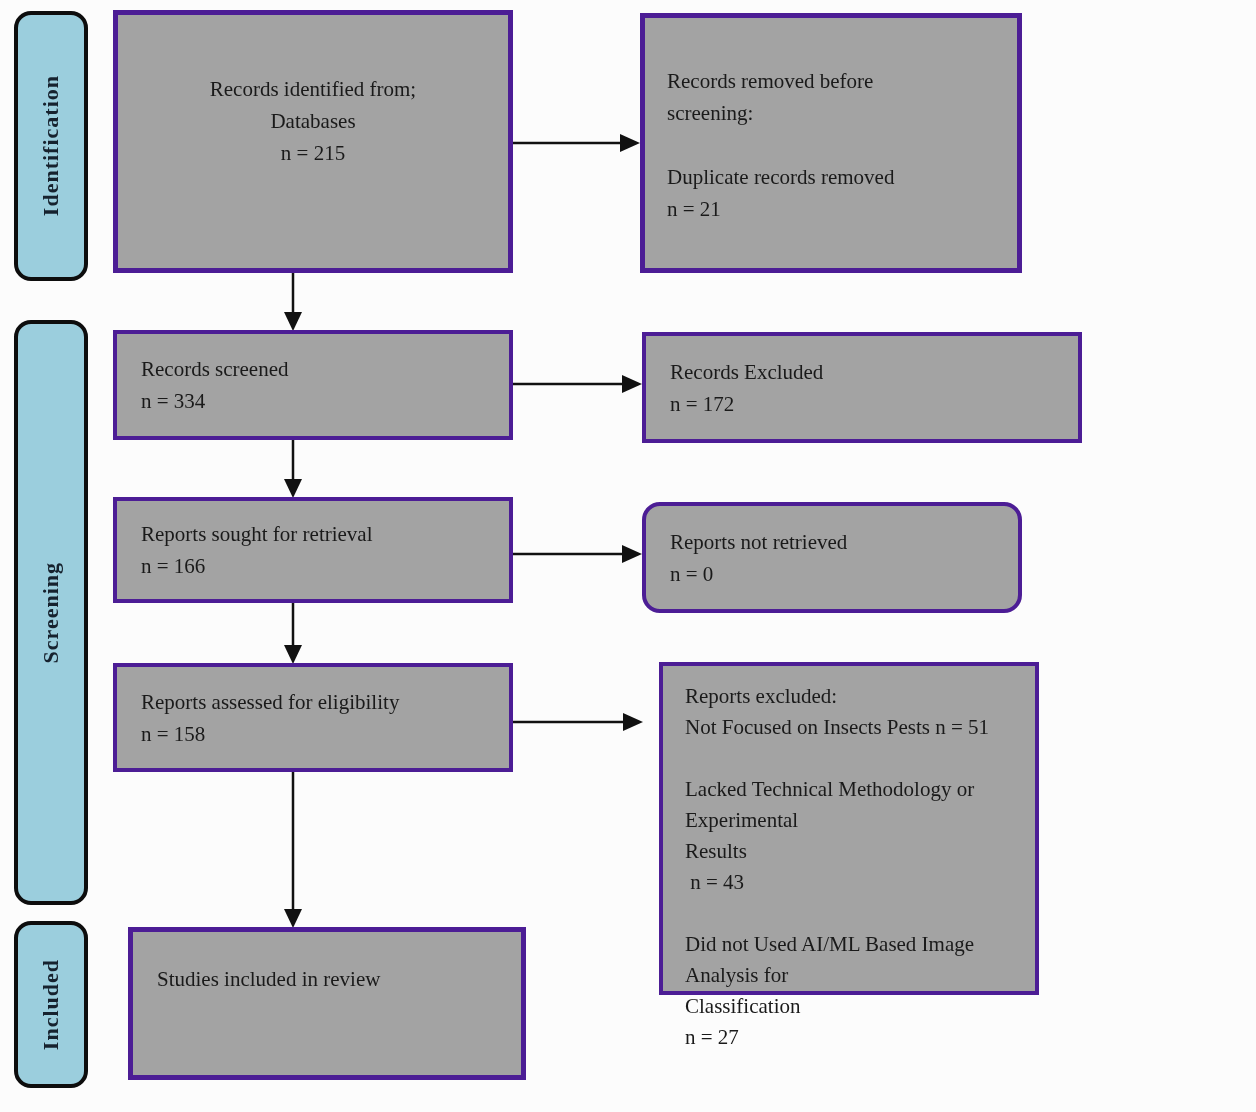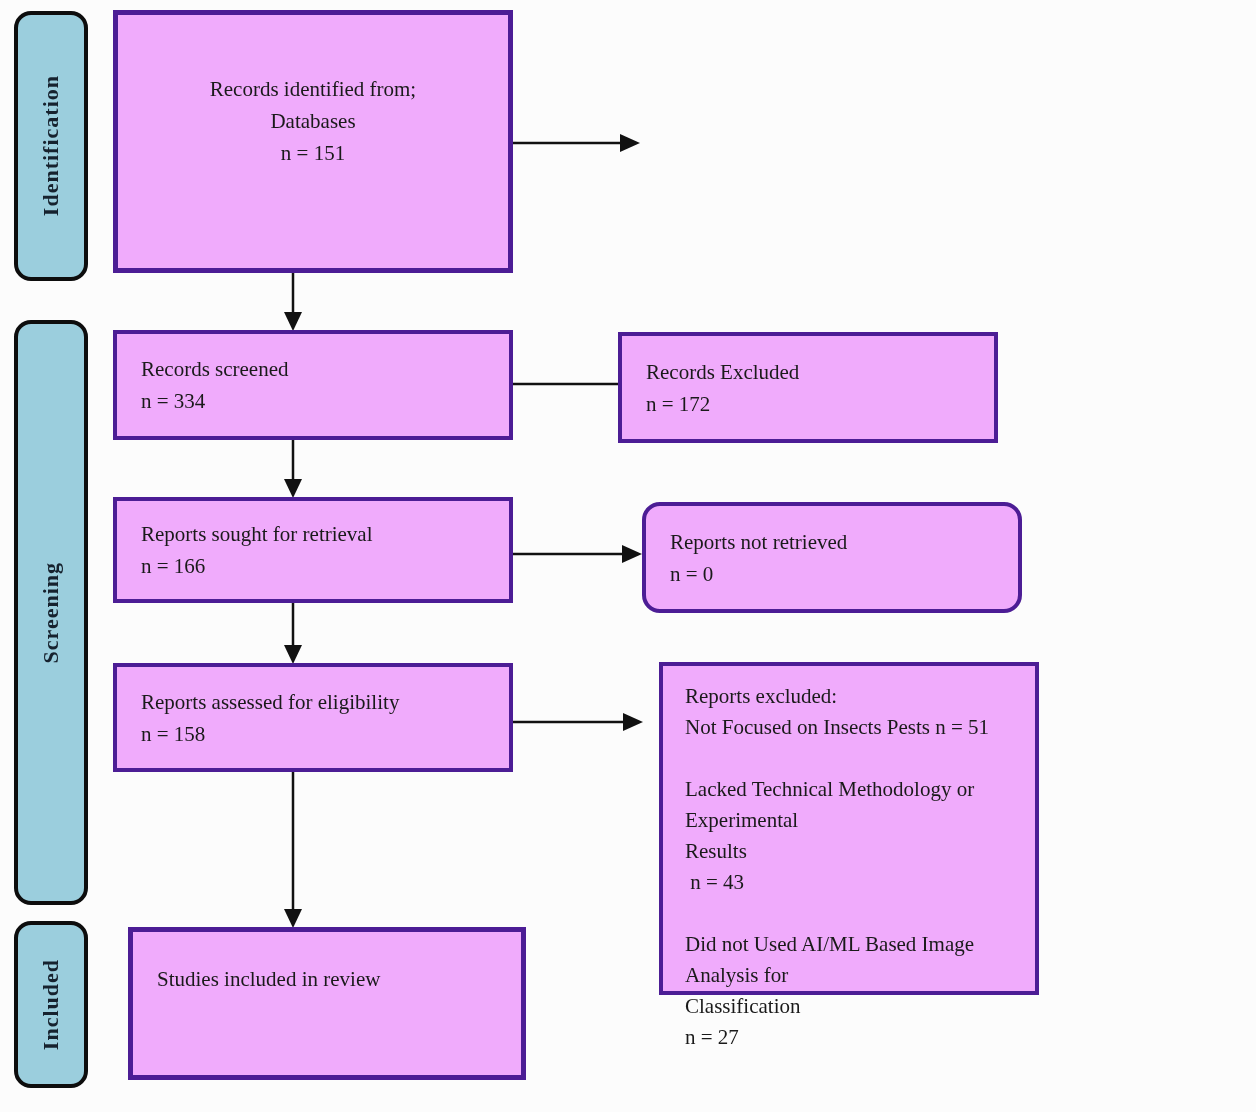--- a/index.html
+++ b/index.html
@@ -26,39 +26,39 @@
     transform:rotate(180deg);
     font-weight:bold;
     font-size:22px;
     letter-spacing:1px;
     color:#16222e;
     white-space:nowrap;
   }
 
   .fbox {
     position:absolute;
-    background:#f0abfc;
+    background:#a3a3a3;
     border:4px solid #4c1d95;
     box-sizing:border-box;
     font-size:21px;
     line-height:32px;
   }
   .fbox.thick { border-width:5px; }
   .inner { box-sizing:border-box; height:100%; }
   .inner.vcenter { display:flex; flex-direction:column; justify-content:center; }
   .line { min-height:32px; white-space:pre-wrap; }
   .lh31 .line { min-height:31px; line-height:31px; }
 
   
   #box-identified   { left:113px; top:10px;  width:400px; height:263px; }
   #box-identified .inner { padding:58px 14px 0 14px; text-align:center; }
   #box-removed      { left:640px; top:13px;  width:382px; height:260px; }
   #box-removed .inner { padding:47px 18px 0 22px; }
   #box-screened     { left:113px; top:330px; width:400px; height:110px; }
-  #box-excluded     { left:618px; top:332px; width:380px; height:111px; }
+  #box-excluded     { left:642px; top:332px; width:440px; height:111px; }
   #box-sought       { left:113px; top:497px; width:400px; height:106px; }
   #box-notretrieved { left:642px; top:502px; width:380px; height:111px;border-radius:18px; }
   #box-assessed     { left:113px; top:663px; width:400px; height:109px; }
   #box-reports-excl { left:643px; top:662px; width:380px; height:333px;margin-left:16px; }
   #box-reports-excl .inner { padding:15px 16px 0 22px; }
   #box-included     { left:128px; top:927px; width:398px; height:153px; }
   #box-included .inner { padding:31px 18px 0 24px; }
   .inner.pad-left { padding-left:24px; padding-right:2px; }
 
   #bar-identification { top:11px;  height:270px; }
@@ -122,24 +122,33 @@
     <span class="stage-label">Screening</span>
   </div>
   <div class="stage-bar" id="bar-included">
     <span class="stage-label">Included</span>
   </div>
 
   <div class="fbox thick" id="box-identified">
     <div class="inner">
       <div class="line">Records identified from;</div>
       <div class="line">Databases</div>
-      <div class="line">n = 151</div>
-    </div>
-  </div>
-
+      <div class="line">n = 215</div>
+    </div>
+  </div>
+
+  <div class="fbox thick" id="box-removed">
+    <div class="inner">
+      <div class="line">Records removed before</div>
+      <div class="line">screening:</div>
+      <div class="line"></div>
+      <div class="line">Duplicate records removed</div>
+      <div class="line">n = 21</div>
+    </div>
+  </div>
 
   <div class="fbox" id="box-screened">
     <div class="inner vcenter pad-left">
       <div class="line">Records screened</div>
       <div class="line">n = 334</div>
     </div>
   </div>
 
   <div class="fbox" id="box-excluded">
     <div class="inner vcenter pad-left">

